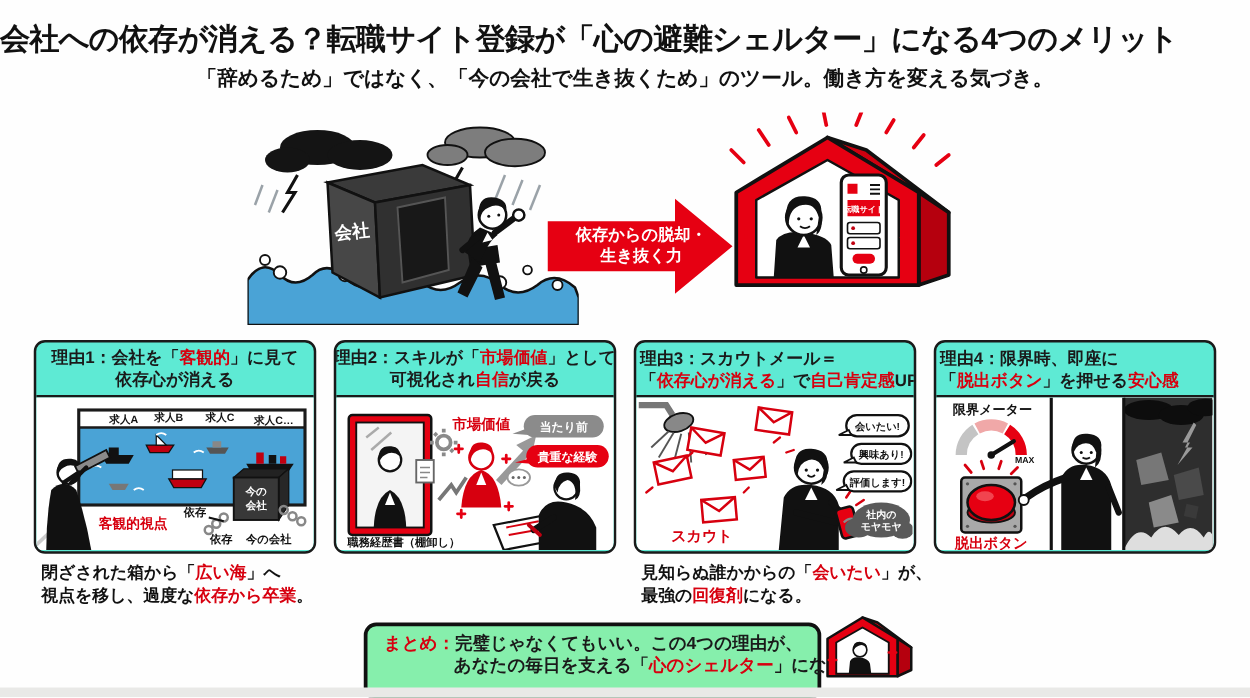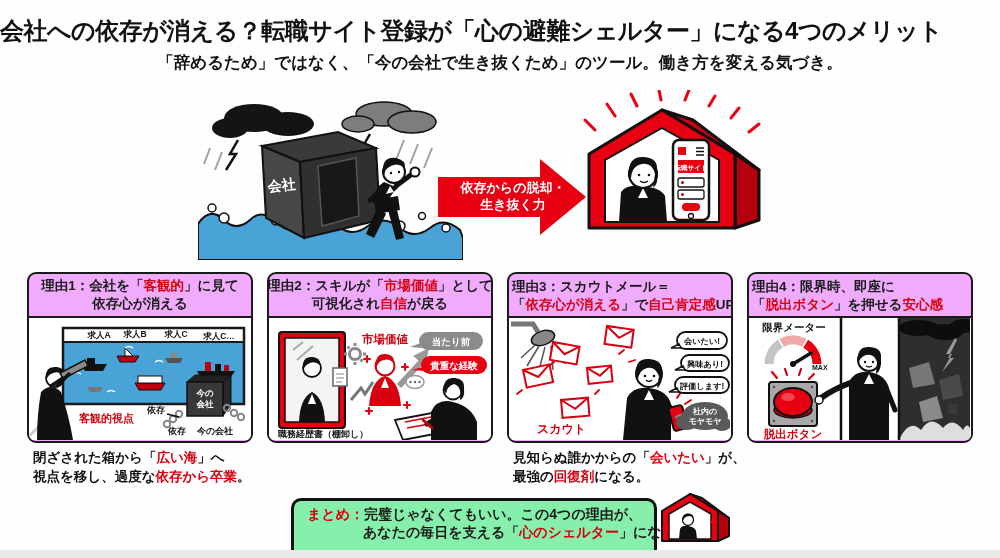--- a/index.html
+++ b/index.html
@@ -24,21 +24,21 @@
   }
   .hero-house{position:absolute;left:565px;top:90px;}
   .shelter-caption{
     position:absolute;left:572px;top:240px;width:190px;text-align:center;
     font-size:16px;font-weight:800;white-space:nowrap;color:#111;
   }
   .panel{position:absolute;top:272px;width:226px;}
   .p1{left:27px}.p2{left:267px}.p3{left:507px}.p4{left:747px}
   .panel-box{
     box-sizing:border-box;height:171px;border:2.5px solid #1a1a1a;border-radius:9px;
-    background:#f0abfc;overflow:hidden;
+    background:#5eead4;overflow:hidden;
   }
   .panel-header{
     box-sizing:border-box;height:44px;display:flex;align-items:center;justify-content:center;
     text-align:center;font-size:13.5px;font-weight:800;line-height:1.35;
     border-bottom:2.5px solid #1a1a1a;padding:2px 3px;white-space:nowrap;
   }
   .panel-header.align-left{justify-content:flex-start;text-align:left;padding-left:3px;align-items:flex-end;}
   .panel-art{height:122px;position:relative;background:#fff;}
   .panel-caption{
     margin-top:6px;padding-left:6px;font-size:13.5px;font-weight:800;line-height:1.4;white-space:nowrap;color:#111;

